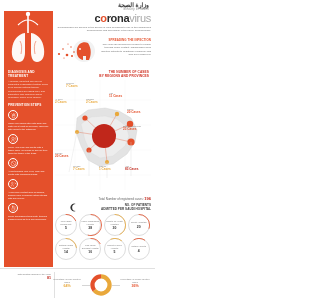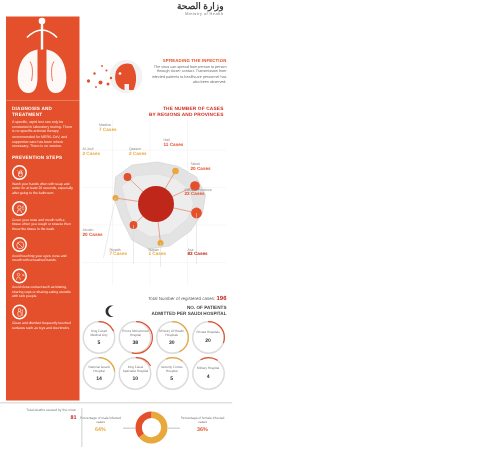--- a/index.html
+++ b/index.html
@@ -211,20 +211,24 @@
         <path d="M24 9 C20 9 17 11 14 14" stroke="#fff" stroke-width="1.1" fill="none"></path>
         <path d="M24 9 C28 9 31 11 34 14" stroke="#fff" stroke-width="1.1" fill="none"></path>
         <path d="M21 22 C14 23 9 29 8 38 C7 46 10 51 15 51 C19 51 21 47 21 41 Z" fill="#fff" opacity="0.96"></path>
         <path d="M27 22 C34 23 39 29 40 38 C41 46 38 51 33 51 C29 51 27 47 27 41 Z" fill="#fff" opacity="0.96"></path>
         <path d="M16 30 C18 33 18 38 17 43" stroke="#E4502B" stroke-width=".5" fill="none"></path>
         <path d="M32 30 C30 33 30 38 31 43" stroke="#E4502B" stroke-width=".5" fill="none"></path>
         <circle cx="24" cy="3" r="2.2" fill="#fff"></circle>
       </svg>
     </div>
 
+    <div class="title-block">
+      <div class="title"><span class="t-bold">c</span><span class="t-o">o</span><span class="t-bold">rona</span><span class="t-light">virus</span></div>
+      <div class="subtitle">Coronaviruses are species in the genera of virus belonging to one of two subfamilies Coronavirinae and Torovirinae in the family Coronaviridae.</div>
+    </div>
 
     <svg class="virus-head" viewBox="0 0 40 30">
       <circle cx="29" cy="15" r="11" fill="#f2f2f2"></circle>
       <path d="M33 7 C28 5 23 8 22 13 C21 18 23 23 28 24 L28 20 L31 20 L31 24 L34 24 C36 20 37 13 33 7 Z" fill="#E4502B"></path>
       <circle cx="25" cy="13" r=".9" fill="#fff"></circle>
       <g fill="#E4502B">
         <circle cx="4" cy="18" r="1.1"></circle>
           <circle cx="8" cy="13" r=".8"></circle>
         <circle cx="12" cy="19" r="1.3"></circle>
           <circle cx="16" cy="11" r=".7"></circle>

